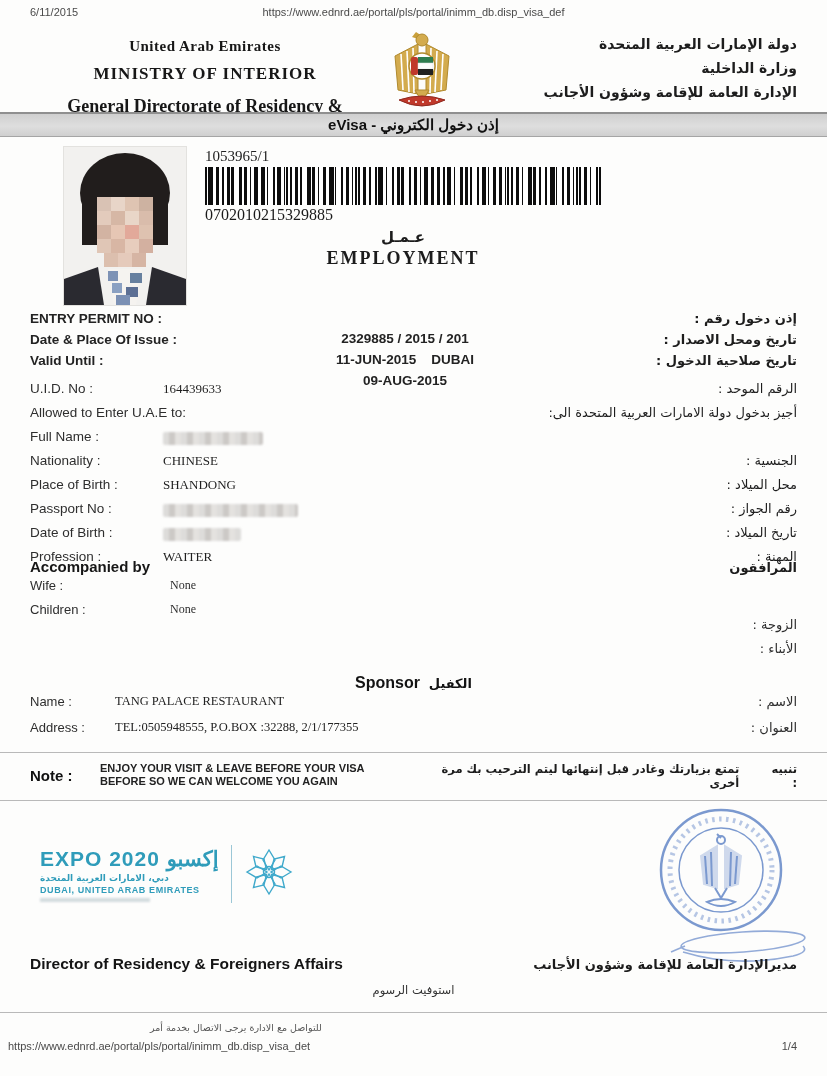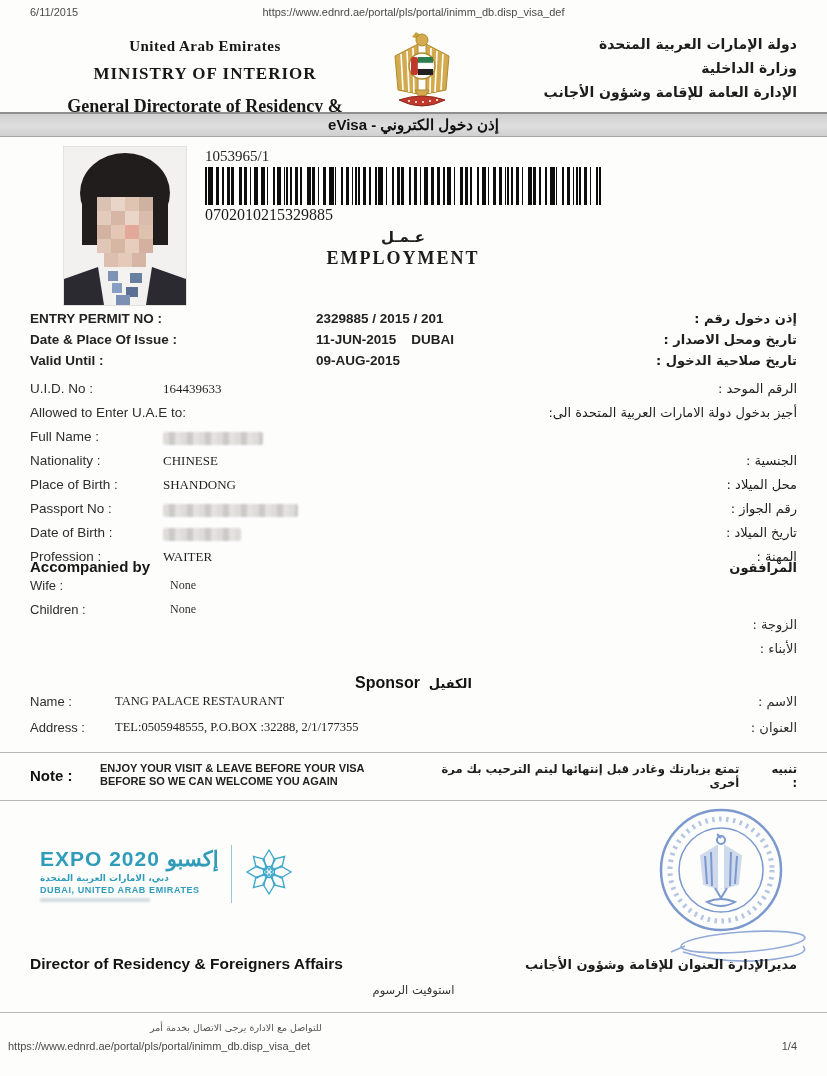--- a/index.html
+++ b/index.html
@@ -48,25 +48,25 @@
   }
   .barcode-number { font-family:"Liberation Serif", serif; font-size:16px; color:#1a1a1a; margin-top:1px; }
   .visa-type-ar { text-align:center; width:396px; font-family:"DejaVu Sans", sans-serif;
                   font-weight:bold; font-size:15px; margin-top:4px; }
   .visa-type-en { text-align:center; width:396px; font-family:"Liberation Serif", serif;
                   font-weight:bold; font-size:18px; letter-spacing:2px; margin-top:2px; }
 
   
   .fields { top:311px; left:30px; width:767px; }
   .frow { display:flex; align-items:flex-start; }
-  .frow.b { height:21px; font-weight:bold; font-size:13.5px; color:#232323;gap:36px; }
+  .frow.b { height:21px; font-weight:bold; font-size:13.5px; color:#232323; }
   .frow.r { height:24px; font-size:13.5px; color:#2e2e2e; }
   .gap { height:7px; }
   .frow.b .lbl { width:250px; }
-  .frow.b .val { width:250px; white-space:pre; }
+  .frow.b .val { width:250px; text-align:center; white-space:pre;margin-top:20px; }
   .frow.r .lbl { width:133px; font-size:13.5px; }
   .frow.r .val { width:360px; font-family:"Liberation Serif", serif; font-size:13px; color:#1f1f1f; }
   .frow .ar { flex:1; text-align:right; direction:rtl;
               font-family:"DejaVu Sans", sans-serif; font-size:13px; color:#1d1d1d; }
   .frow.b .ar { font-weight:bold; font-size:13px; }
   .redact { display:inline-block; height:13px; border-radius:2px;
     background:repeating-linear-gradient(90deg,#dddcda 0 6px,#ccc9c6 6px 12px,#e4e2df 12px 18px);
     filter:blur(1px); vertical-align:middle; }
   .rw1 { width:100px; } .rw2 { width:78px; } .rw3 { width:135px; }
 
@@ -385,21 +385,21 @@
     <g stroke="#93abd8" fill="none" stroke-width="1.6">
       <path d="M6 30 L20 24"></path>
       <ellipse cx="78" cy="20" rx="62" ry="10" transform="rotate(-4 78 20)"></ellipse>
       <path d="M18 30 Q70 46 128 34 Q144 30 138 24"></path>
     </g>
   </svg>
 </div>
 
 <div class="abs director">
   <span class="director-en">Director of Residency &amp; Foreigners Affairs</span>
-  <span class="director-ar">مديرالإدارة العنوان للإقامة وشؤون الأجانب</span>
+  <span class="director-ar">مديرالإدارة العامة للإقامة وشؤون الأجانب</span>
 </div>
 <div class="abs fees">استوفيت الرسوم</div>
 
 <div class="abs hr" style="top:1012px"></div>
 <div class="abs footer-contact">للتواصل مع الادارة يرجى الاتصال بخدمة أمر</div>
 <div class="abs footer-row">
   <span>https://www.ednrd.ae/portal/pls/portal/inimm_db.disp_visa_det</span>
   <span>1/4</span>
 </div>
 

